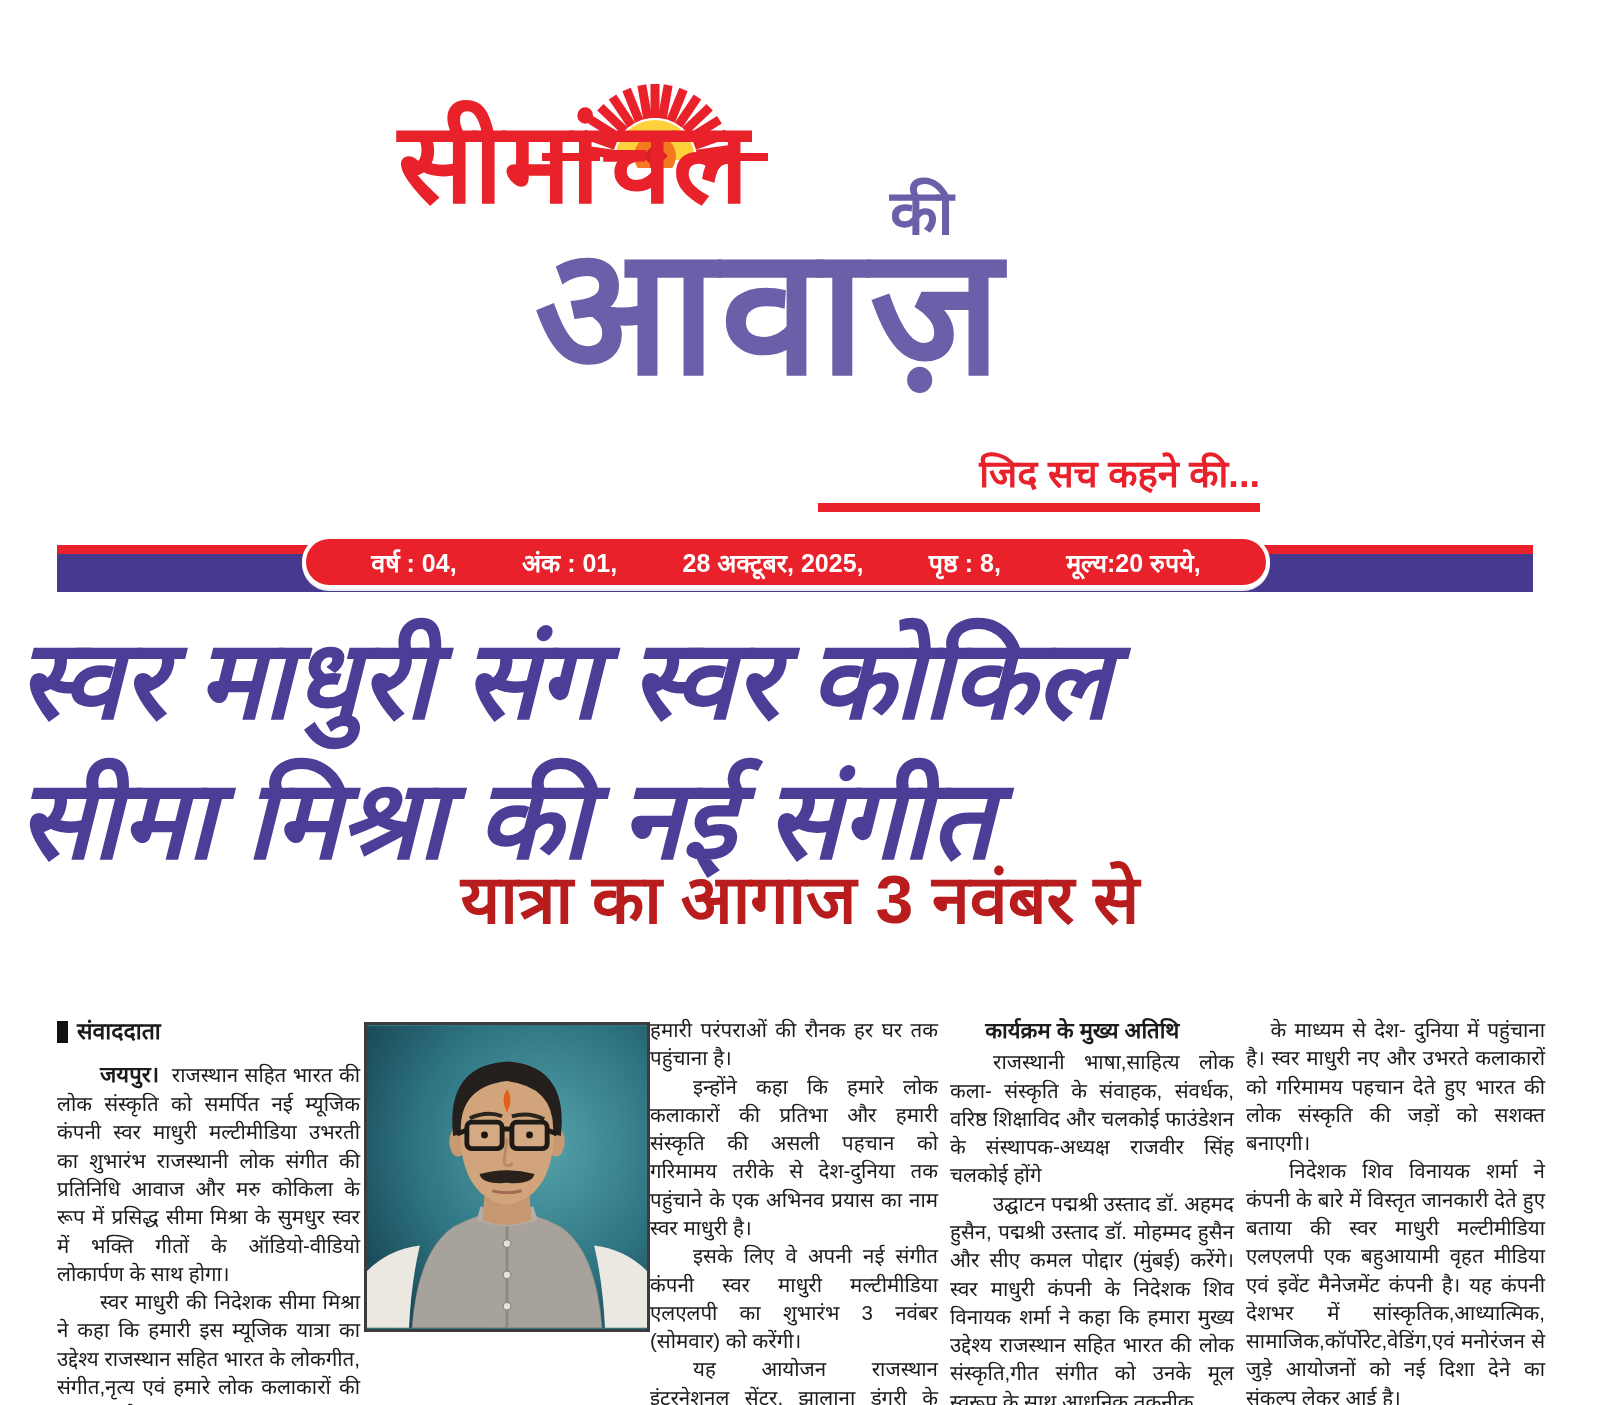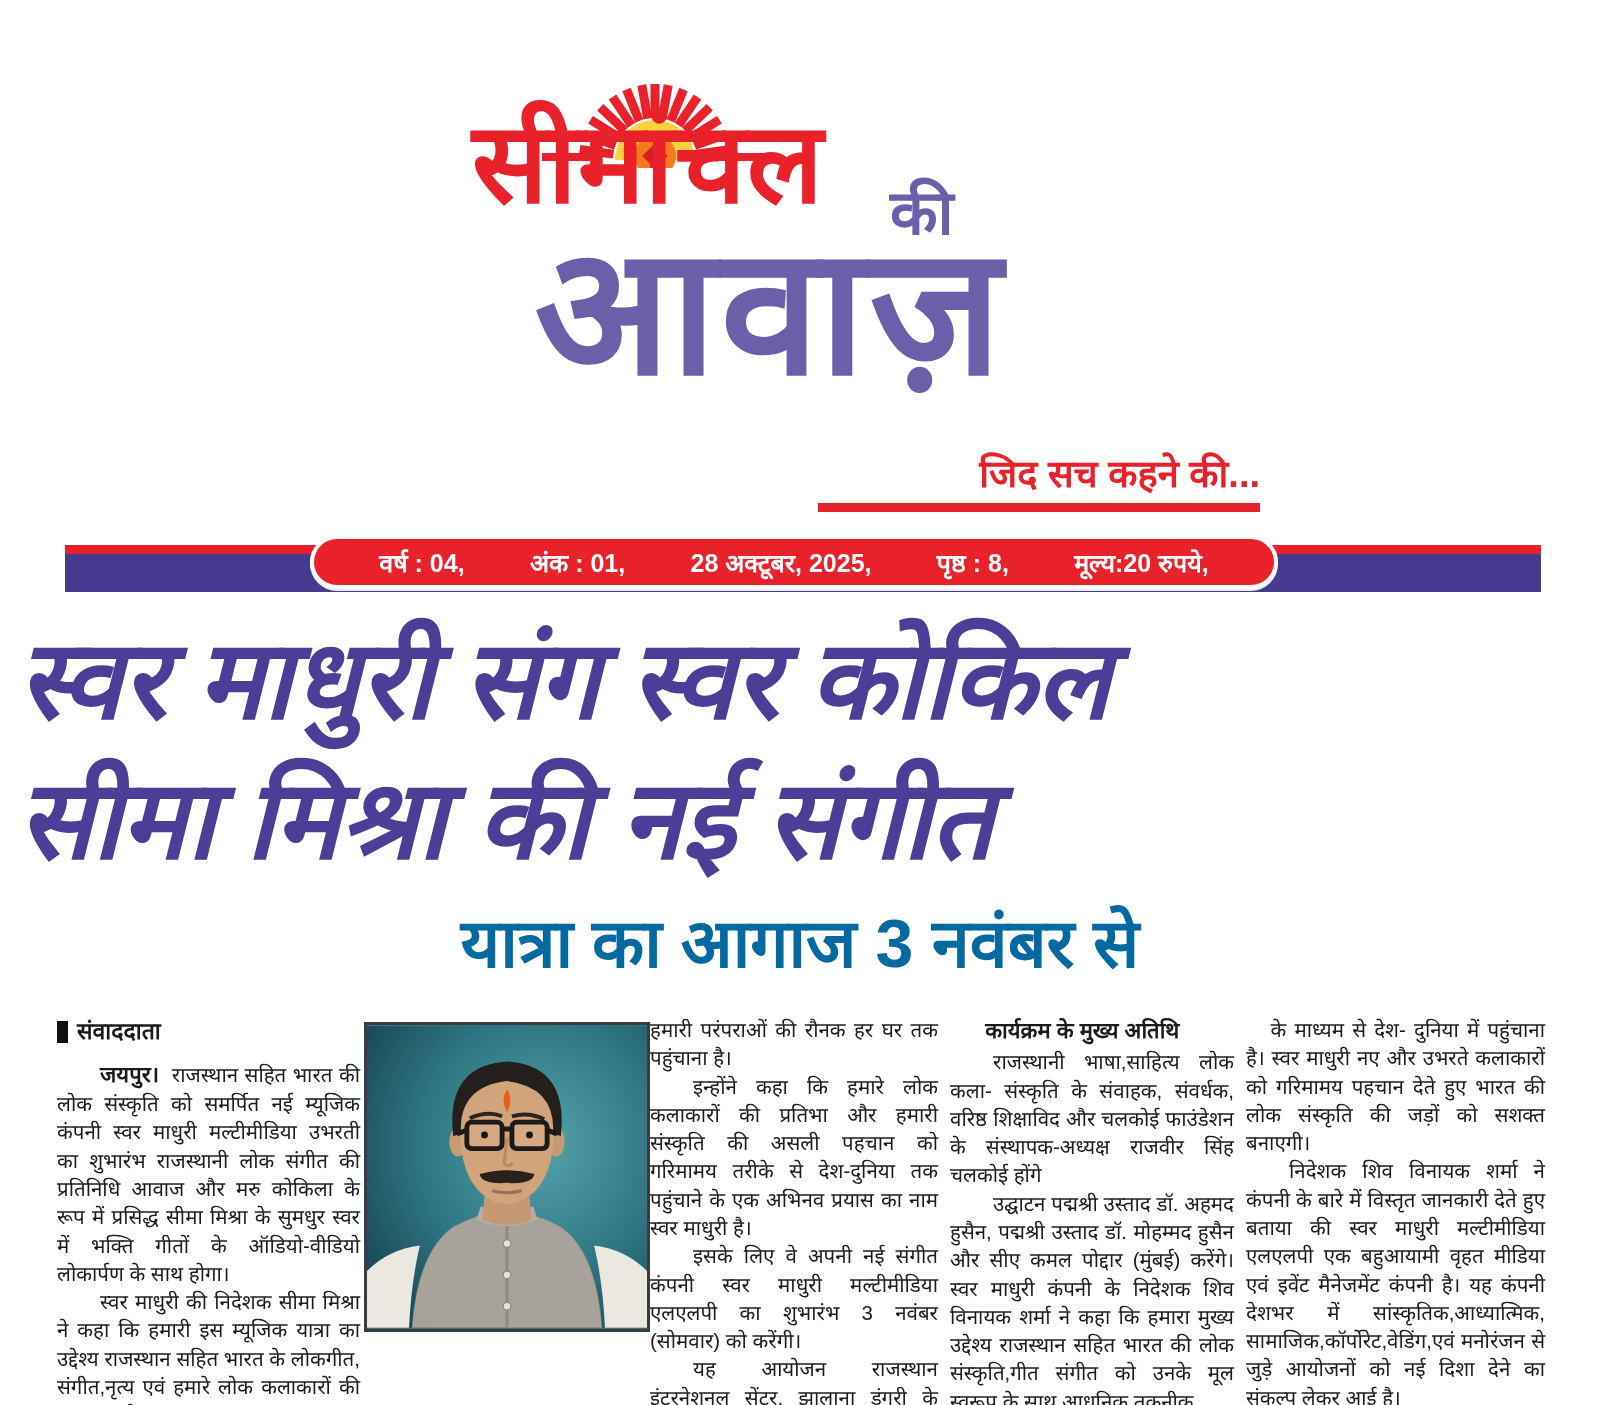--- a/index.html
+++ b/index.html
@@ -11,61 +11,61 @@
     background: #ffffff;
     font-family: "Liberation Sans", sans-serif;
     overflow: hidden;
   }
 
   
   .sun-logo { position: absolute; left: 540px; top: 68px; width: 230px; height: 100px; }
   .m-red {
     position: absolute; left: 398px; top: 88px; width: 500px;
     font-size: 112px; font-weight: bold; color: #e8212a;
-    line-height: 1.35; letter-spacing: 1px; white-space: nowrap; text-align: center;
+    line-height: 1.35; letter-spacing: 1px; white-space: nowrap;
   }
   .m-ki {
     position: absolute; left: 890px; top: 168px;
     font-size: 62px; font-weight: bold; color: #6c5fa9; white-space: nowrap;
   }
   .m-awaz {
     position: absolute; left: 0; top: 196px; width: 1540px; text-align: center;
     font-size: 178px; font-weight: bold; color: #6c5fa9;
     line-height: 1.3; letter-spacing: 4px; white-space: nowrap;
   }
   .m-tagline {
     position: absolute; left: 818px; top: 446px; width: 442px; text-align: right;
     font-size: 38px; font-weight: bold; color: #e8212a; white-space: nowrap;
   }
   .m-tagline-underline {
     position: absolute; left: 818px; top: 503px; width: 442px; height: 9px;
     background: #e8212a;
   }
 
   
-  .infobar { position: absolute; left: 65px; top: 545px; width: 1476px; height: 47px; }
+  .infobar { position: absolute; left: 57px; top: 545px; width: 1476px; height: 47px; }
   .infobar-redline { position: absolute; left: 0; right: 0; top: 0; height: 9px; background: #e8212a; }
   .infobar-band { position: absolute; left: 0; right: 0; top: 9px; height: 38px; background: #453a8e; }
   .infobar-pill {
     position: absolute; left: 245px; top: -10px; width: 968px; height: 54px;
     background: #e8212a; border: 4px solid #ffffff; border-radius: 34px;
     display: flex; align-items: center; justify-content: space-evenly;
     color: #ffffff; font-weight: bold; font-size: 25px; white-space: nowrap;
     box-shadow: 0 2px 0 rgba(255,255,255,0.9);
   }
 
   
   .headline {
     position: absolute; left: 0; top: 592px; width: 1600px; margin: 18px;
     text-align: left; color: #4a3e97; font-weight: bold;
     font-size: 110px; line-height: 1.27; white-space: nowrap; font-style: italic;
   }
   .subheadline {
-    position: absolute; left: 0; top: 899px; width: 1600px; margin: 0;
-    text-align: center; color: #0369a1; font-weight: bold;
+    position: absolute; left: 0; top: 855px; width: 1600px; margin: 0;
+    text-align: center; color: #b91c1c; font-weight: bold;
     font-size: 68px; line-height: 1.3; white-space: nowrap;
   }
 
   
   .col {
     position: absolute; top: 1016px;
     font-size: 20.5px; line-height: 1.38; color: #1b1b1b;
     text-align: justify;
   }
   .col p { margin: 0; }

